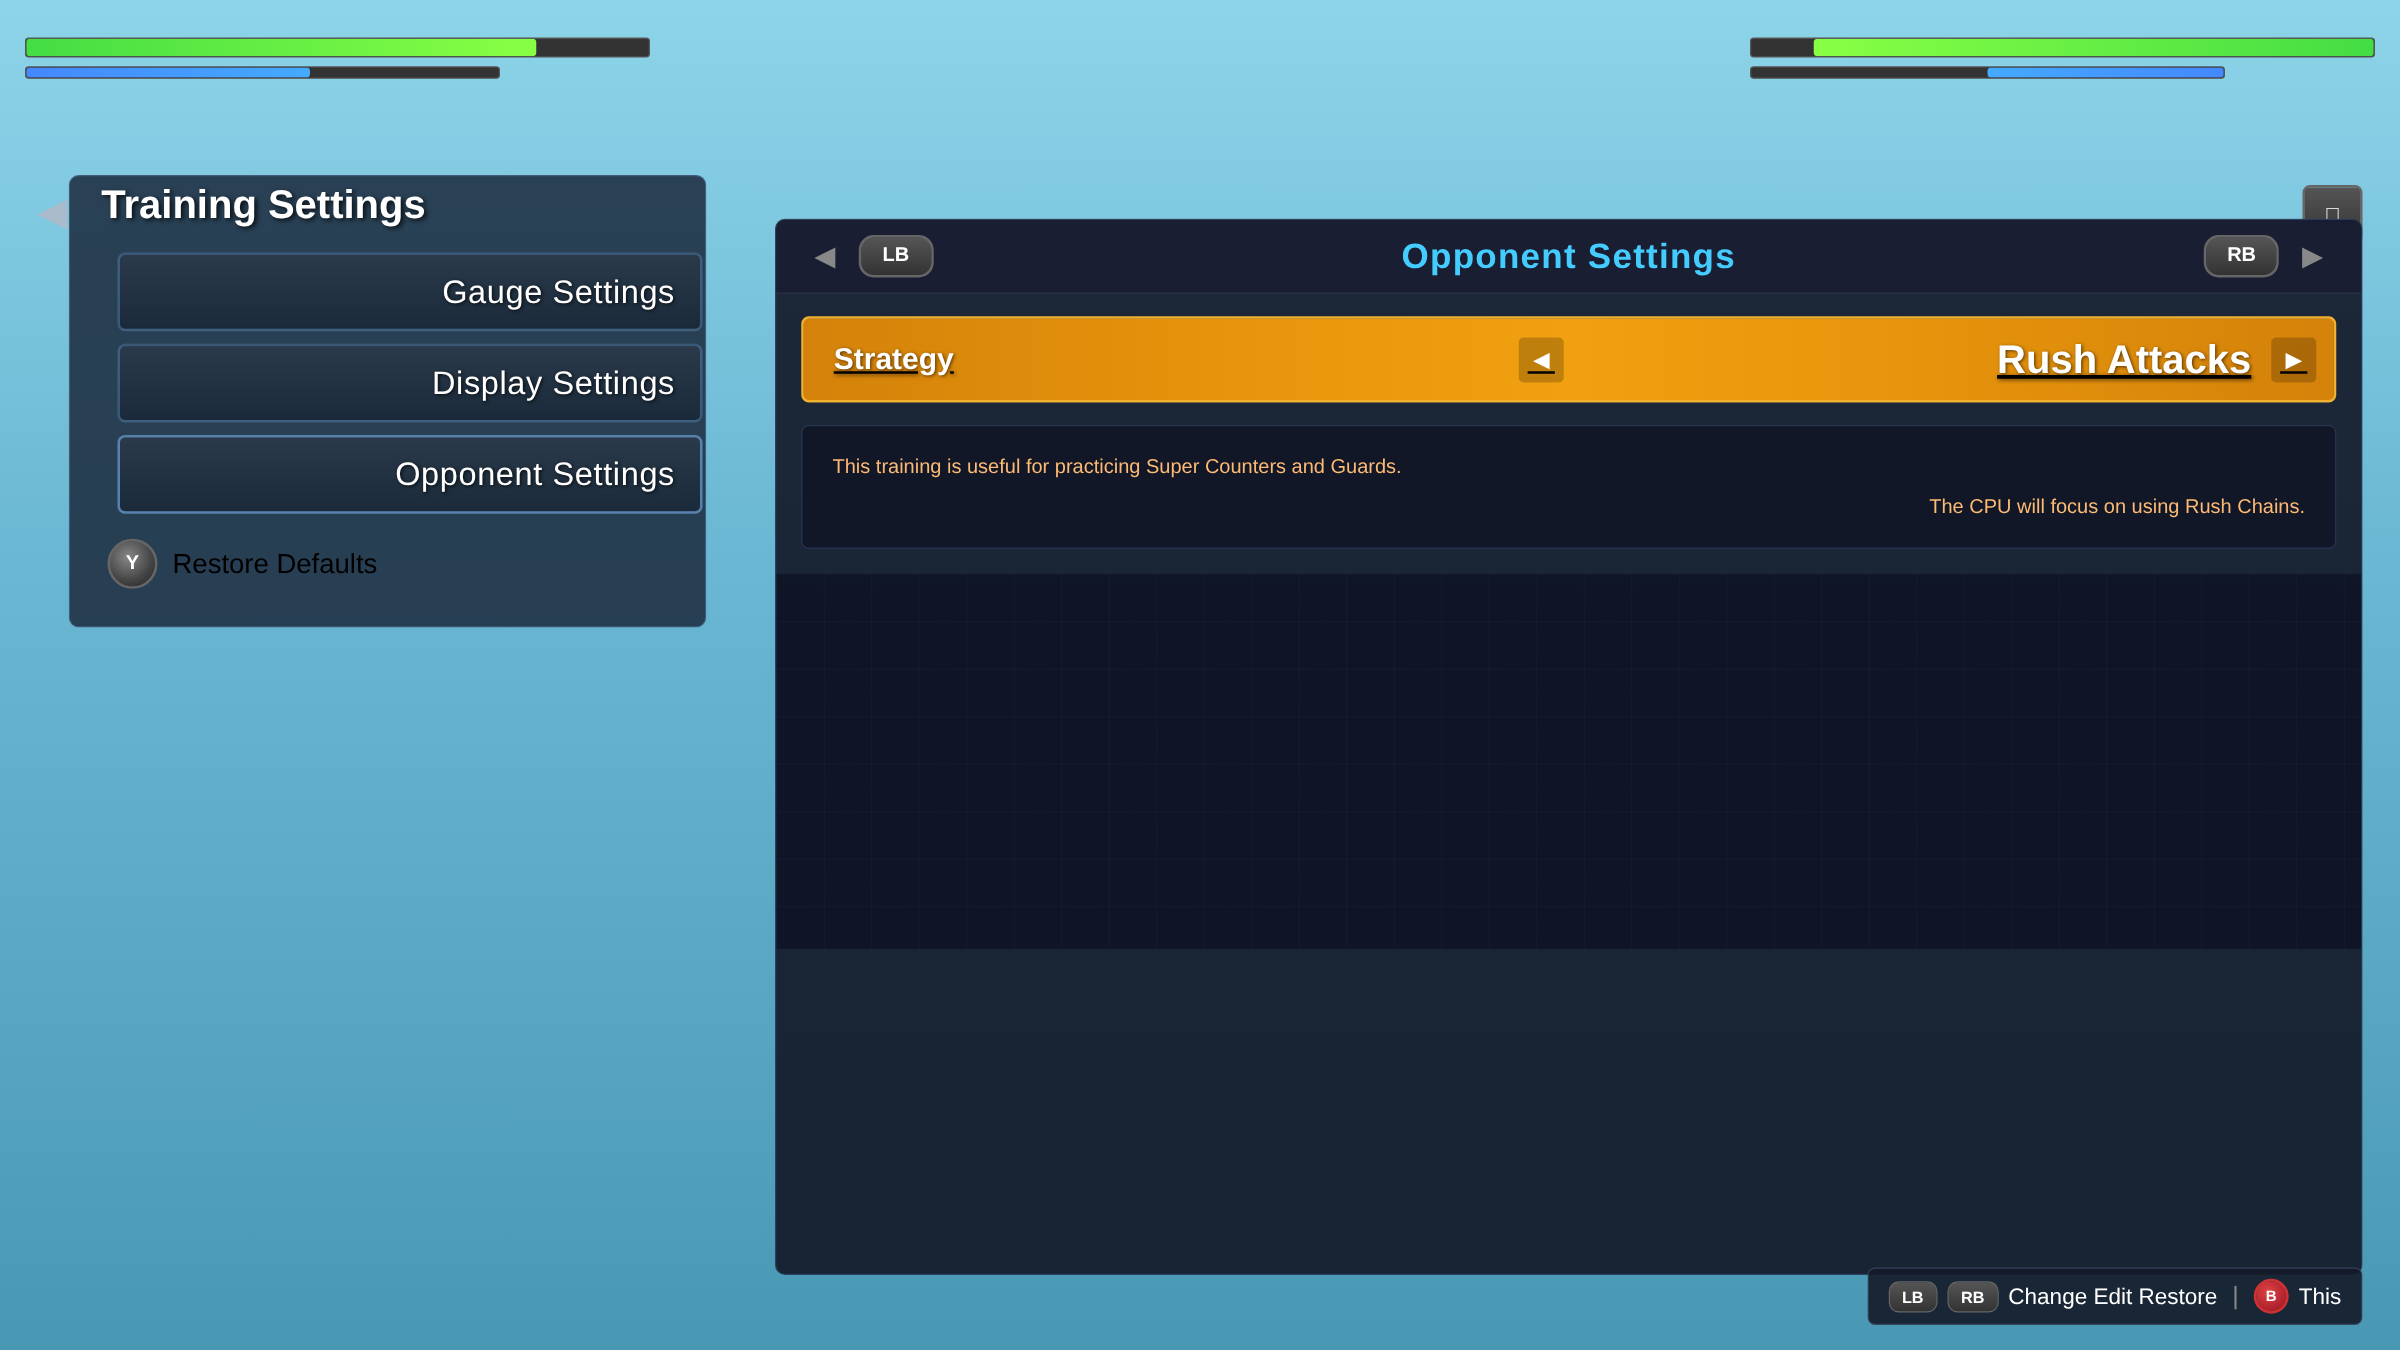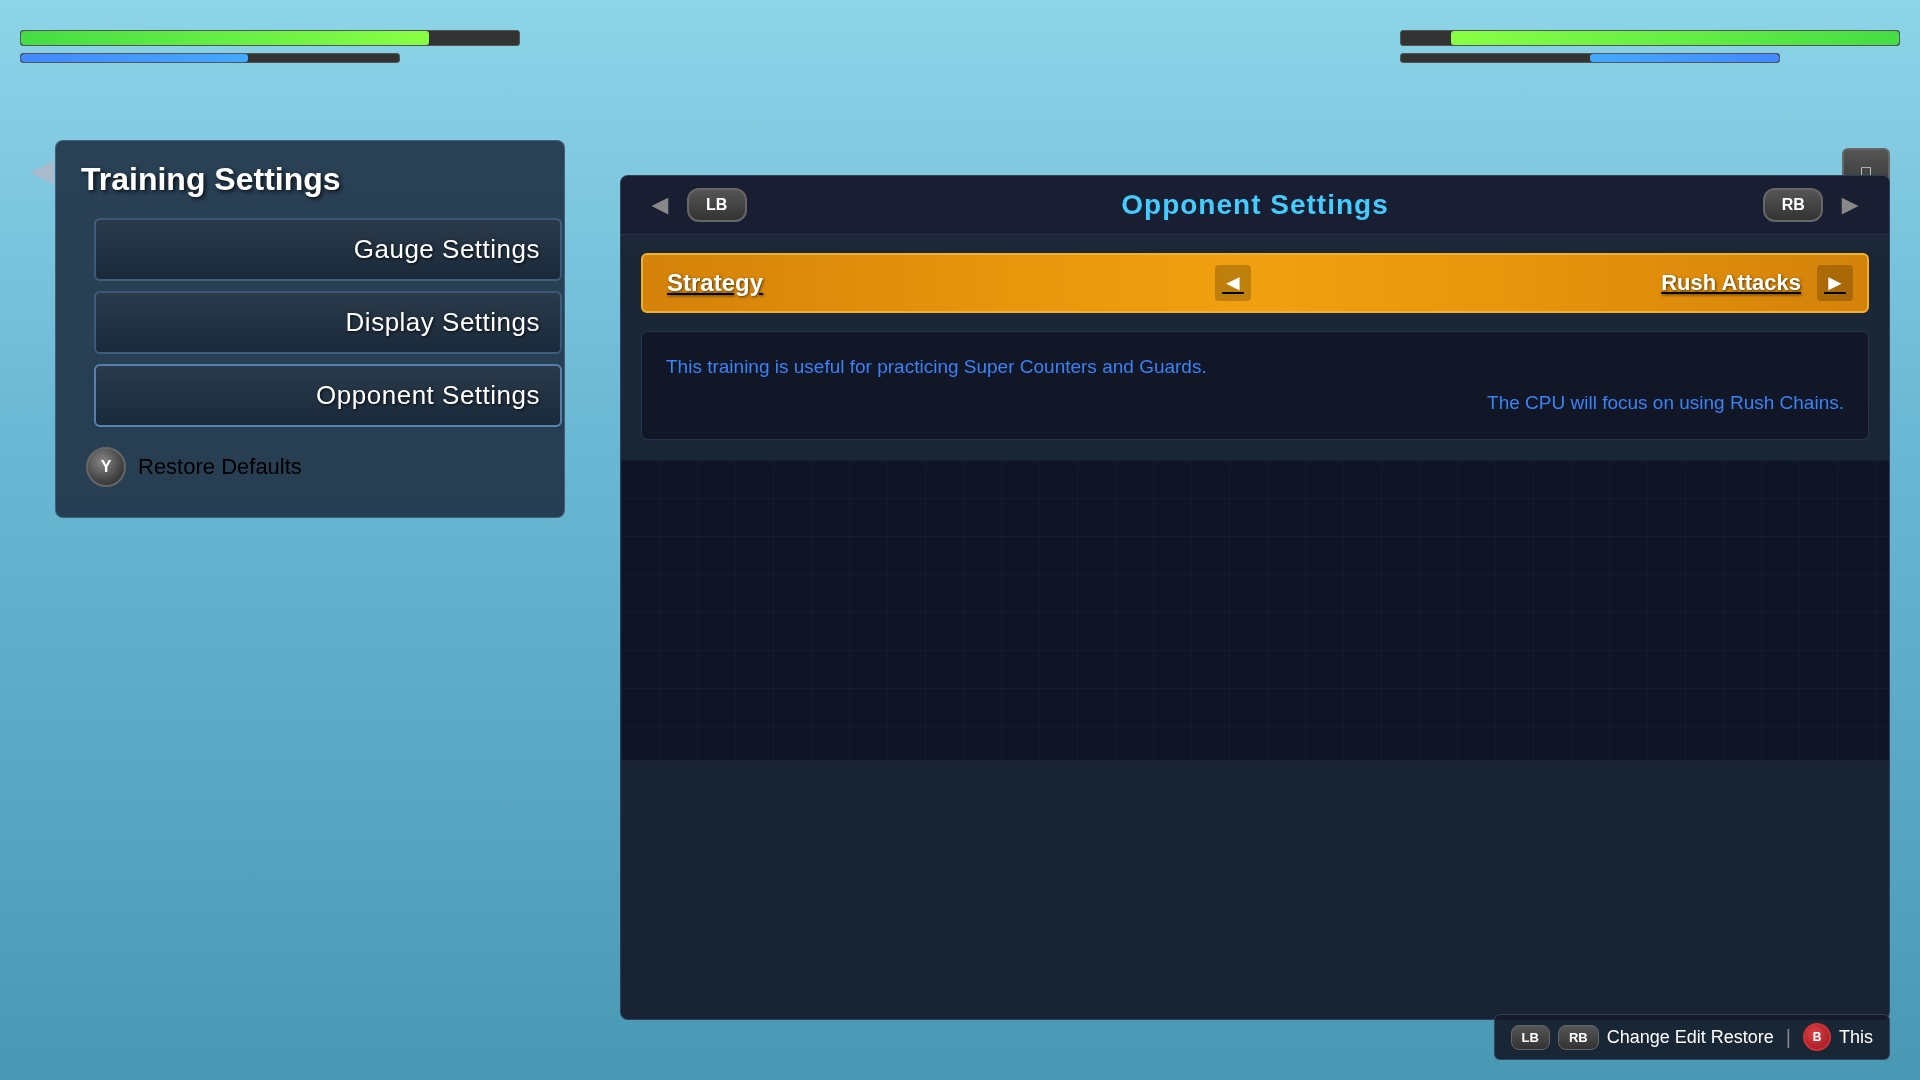--- a/index.html
+++ b/index.html
@@ -79,21 +79,21 @@
     }
 
     
     .training-panel {
       position: absolute;
       top: 140px;
       left: 55px;
       width: 510px;
       background: rgba(30, 45, 65, 0.88);
       border-radius: 8px;
-      padding: 20px 20px 30px 20px;
+      padding: 4px 20px 30px 20px;
       border: 1px solid rgba(100,140,180,0.4);
     }
 
     .training-title {
       color: #ffffff;
       font-size: 32px;
       font-weight: bold;
       margin-bottom: 20px;
       text-shadow: 2px 2px 4px rgba(0,0,0,0.8);
       padding-left: 5px;
@@ -229,41 +229,41 @@
       height: 36px;
       border-radius: 4px;
       display: flex;
       align-items: center;
       justify-content: center;
       cursor: pointer;
     }
 
     .strategy-value {
       color: #ffffff;
-      font-size: 22px;
+      font-size: 32px;
       font-weight: bold;
       padding: 14px 16px;
       text-shadow: 1px 1px 3px rgba(0,0,0,0.6);
       flex: 1;
       text-align: right;
     }
 
     
     .description-box {
       margin: 0 20px 20px 20px;
       background: rgba(15, 20, 35, 0.8);
       border: 1px solid rgba(60,80,120,0.5);
       border-radius: 6px;
       padding: 20px 24px;
       min-height: 80px;
     }
 
     .description-text {
-      color: #3b82f6;
-      font-size: 19px;
+      color: #fdba74;
+      font-size: 16px;
       line-height: 1.6;
     }
 
     
     .bottom-hud {
       position: absolute;
       bottom: 20px;
       right: 30px;
       display: flex;
       align-items: center;

